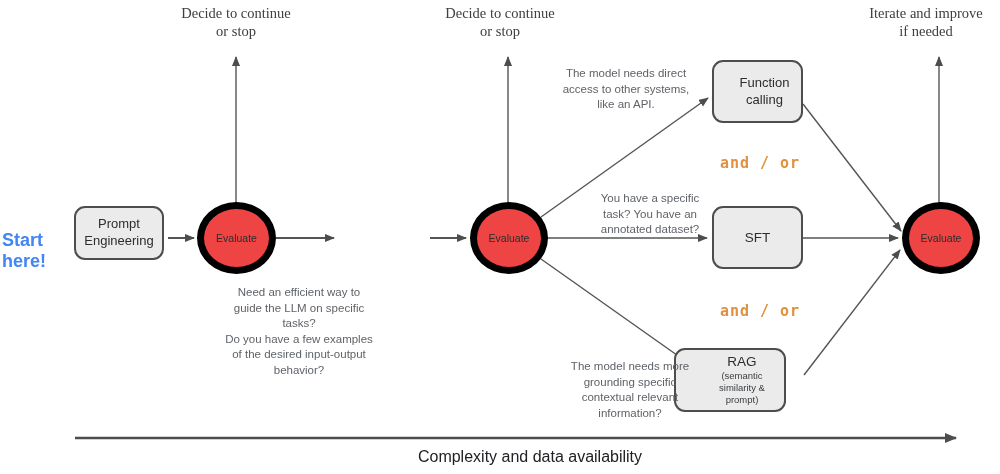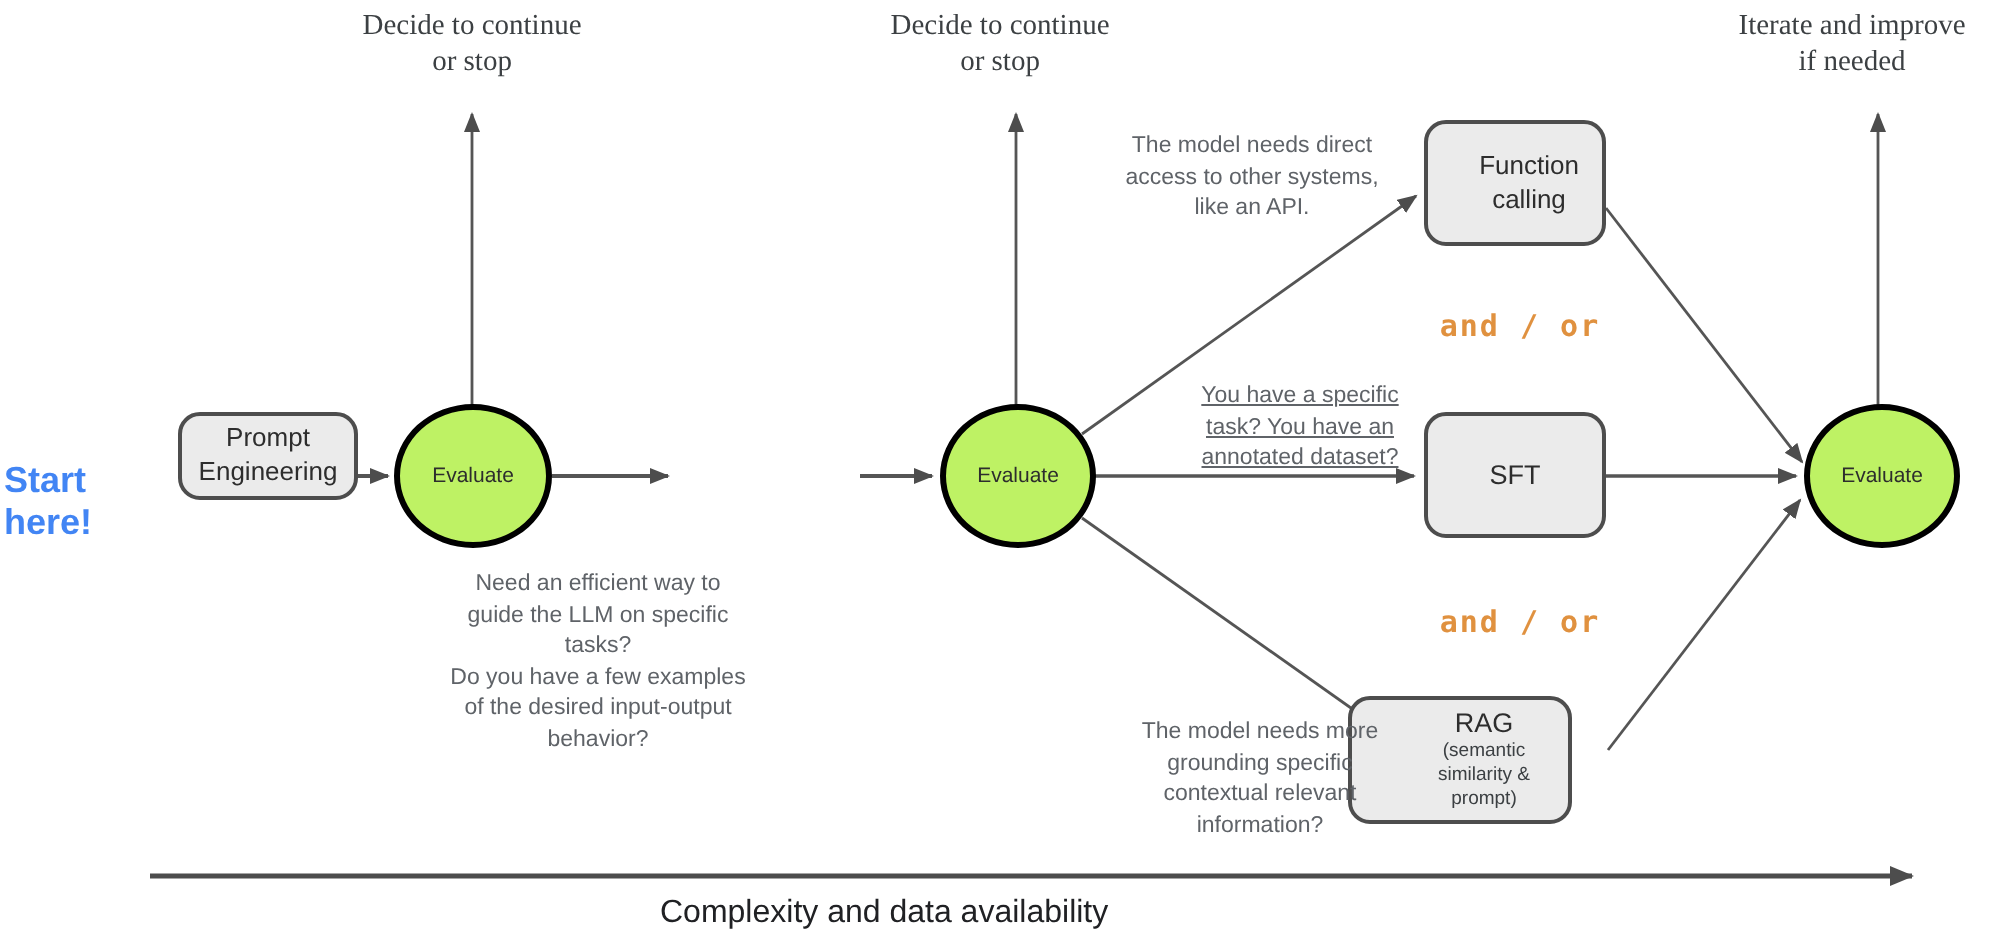--- a/index.html
+++ b/index.html
@@ -10,31 +10,31 @@
   .layer{position:absolute;left:0;top:0;width:1000px;height:474px;}
   .abs{position:absolute;white-space:pre-line;}
   .node{
     position:absolute;display:flex;flex-direction:column;align-items:center;justify-content:center;
     background:#ebebeb;border:2.5px solid #4d4d4d;border-radius:11px;
     text-align:center;font-size:13px;line-height:1.28;color:#2d2d2d;white-space:pre-line;
     box-sizing:border-box;
   }
   .circle{
     position:absolute;display:flex;align-items:center;justify-content:center;
-    background:#bef264;border:3px solid #000000;border-radius:50%;
+    background:#ef4444;border:7px solid #000000;border-radius:50%;
     font-size:10.5px;color:#2d2d2d;text-align:center;box-sizing:border-box;
   }
   .toplabel{font-size:14.5px;line-height:1.25;text-align:center;color:#3c4043;font-family:Liberation Serif, serif;}
   .question{font-size:11.5px;line-height:1.35;text-align:center;color:#5f6368;}
   .andor{
     font-family:"DejaVu Sans Mono","Liberation Mono",monospace;
     font-weight:bold;font-size:15px;letter-spacing:1px;color:#e0913f;text-align:center;
   }
   .start{font-size:18px;font-weight:bold;color:#4285f4;}
-  .axislabel{font-size:16px;color:#202124;}
+  .axislabel{font-size:16px;color:#202124;text-align:center;}
   .ragtitle{font-size:13.5px;line-height:1.2;}
   .ragsub{font-size:9.5px;line-height:1.25;color:#3c4043;}
 </style>
 </head>
 <body>
 
 <div class="canvas">
 
   <svg class="layer" width="1000" height="474" viewBox="0 0 1000 474">
     <defs>
@@ -66,21 +66,21 @@
 
   <div class="abs start" style="left:2px;top:230px;width:76px;">Start here!</div>
 
   <div class="abs toplabel" style="left:136px;top:4px;width:200px;">Decide to continue
 or stop</div>
   <div class="abs toplabel" style="left:400px;top:4px;width:200px;">Decide to continue
 or stop</div>
   <div class="abs toplabel" style="left:828px;top:4px;width:196px;">Iterate and improve
 if needed</div>
 
-  <div class="node" style="left:89px;top:206px;width:90px;height:44px;">Prompt
+  <div class="node" style="left:74px;top:206px;width:90px;height:54px;">Prompt
 Engineering</div>
   <div class="circle" style="left:197px;top:202px;width:79px;height:72px;">Evaluate</div>
   <div class="circle" style="left:470px;top:202px;width:78px;height:72px;">Evaluate</div>
   <div class="node" style="left:712px;top:60px;width:91px;height:63px;padding-left:14px;">Function
 calling</div>
   <div class="node" style="left:712px;top:206px;width:91px;height:63px;font-size:13.5px;">SFT</div>
   <div class="node" style="left:674px;top:348px;width:112px;height:64px;padding-left:24px;">
     <span class="ragtitle">RAG</span>
     <span class="ragsub abs" style="position:static;">(semantic
 similarity &amp;
@@ -90,21 +90,21 @@
 
   <div class="abs question" style="left:203px;top:285px;width:192px;">Need an efficient way to
 guide the LLM on specific
 tasks?
 Do you have a few examples
 of the desired input-output
 behavior?</div>
   <div class="abs question" style="left:547px;top:66px;width:158px;">The model needs direct
 access to other systems,
 like an API.</div>
-  <div class="abs question" style="left:572px;top:191px;width:156px;text-decoration:underline;">You have a specific
+  <div class="abs question" style="left:572px;top:191px;width:156px;">You have a specific
 task? You have an
 annotated dataset?</div>
   <div class="abs question" style="left:552px;top:359px;width:156px;">The model needs more
 grounding specific
 contextual relevant
 information?</div>
 
   <div class="abs andor" style="left:702px;top:154px;width:116px;">and / or</div>
   <div class="abs andor" style="left:702px;top:302px;width:116px;">and / or</div>
 

